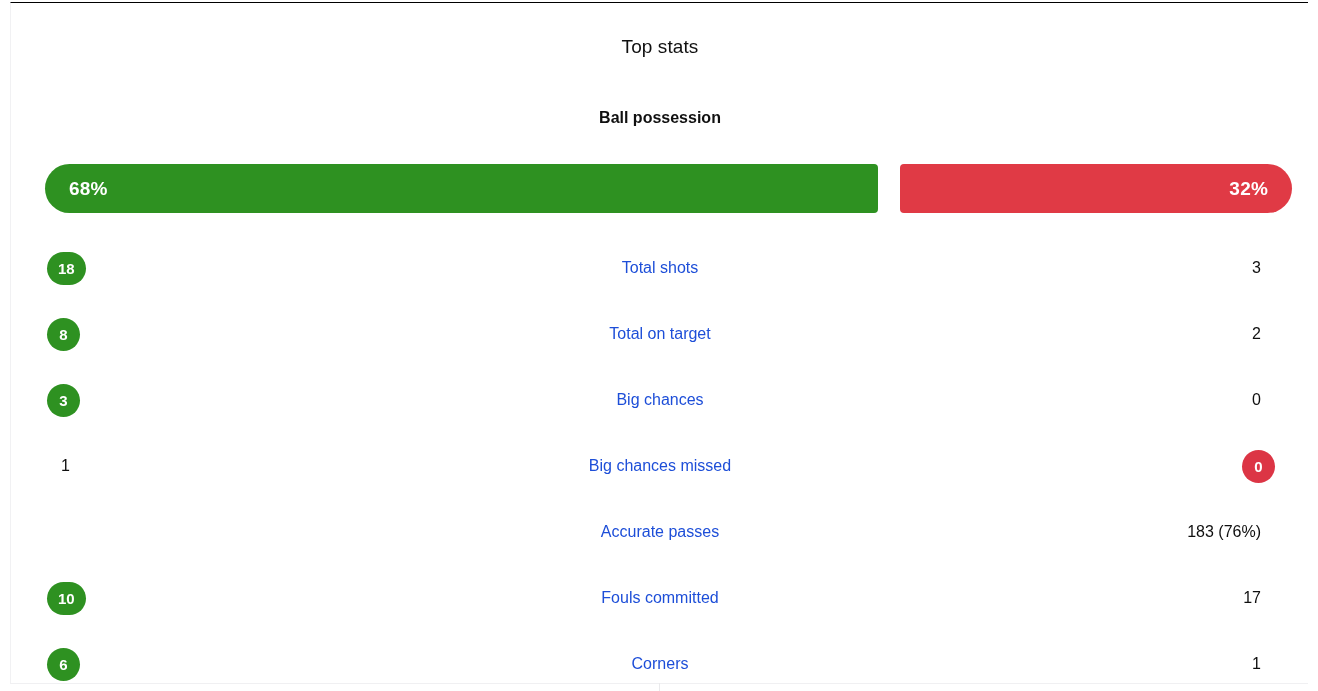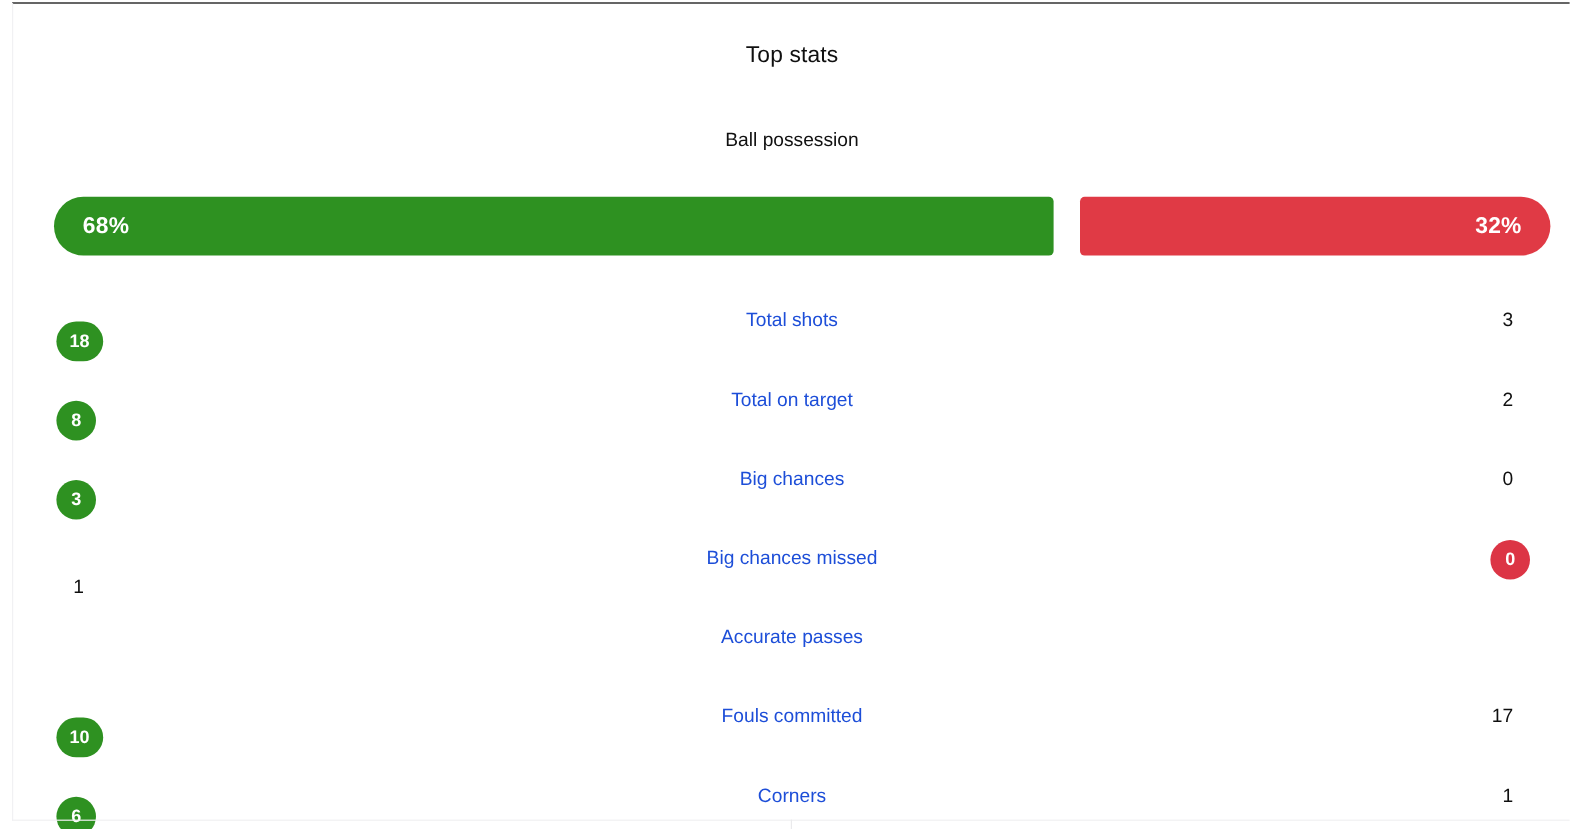--- a/index.html
+++ b/index.html
@@ -40,21 +40,21 @@
   #possession-block {
     position: absolute;
     left: 0;
     top: 106px;
     width: 1298px;
   }
   #possession-label {
     width: 1298px;
     text-align: center;
     font-size: 16px;
-    font-weight: 400;
+    font-weight: 700;
     color: #101010;
   }
   #possession-bar {
     position: absolute;
     left: 34px;
     top: 55px;
     width: 1231px;
     height: 49px;
   }
   .bar-seg {
@@ -109,21 +109,21 @@
     font-size: 16px;
     font-weight: 400;
     color: #1d4ed8;
   }
   .stat-home {
     position: absolute;
     left: 36px;
     top: 0;
     height: 66px;
     display: flex;
-    align-items: flex-end;
+    align-items: center;
     justify-content: flex-start;
   }
   .stat-away {
     position: absolute;
     right: 34px;
     top: 0;
     height: 66px;
     display: flex;
     align-items: center;
     justify-content: flex-end;
@@ -217,20 +217,23 @@
         <div class="stat-home">
           <span class="val-plain">1</span>
         </div>
         <div class="stat-label">Big chances missed</div>
         <div class="stat-away">
           <span class="val-badge" style="background: rgb(220, 53, 69);">0</span>
         </div>
       </div>
       <div class="stat-row">
         <div class="stat-label">Accurate passes</div>
+        <div class="stat-away">
+          <span class="val-plain">183 (76%)</span>
+        </div>
       </div>
       <div class="stat-row">
         <div class="stat-home">
           <span class="val-badge" style="background: rgb(46, 145, 33);">10</span>
         </div>
         <div class="stat-label">Fouls committed</div>
         <div class="stat-away">
           <span class="val-plain">17</span>
         </div>
       </div>

